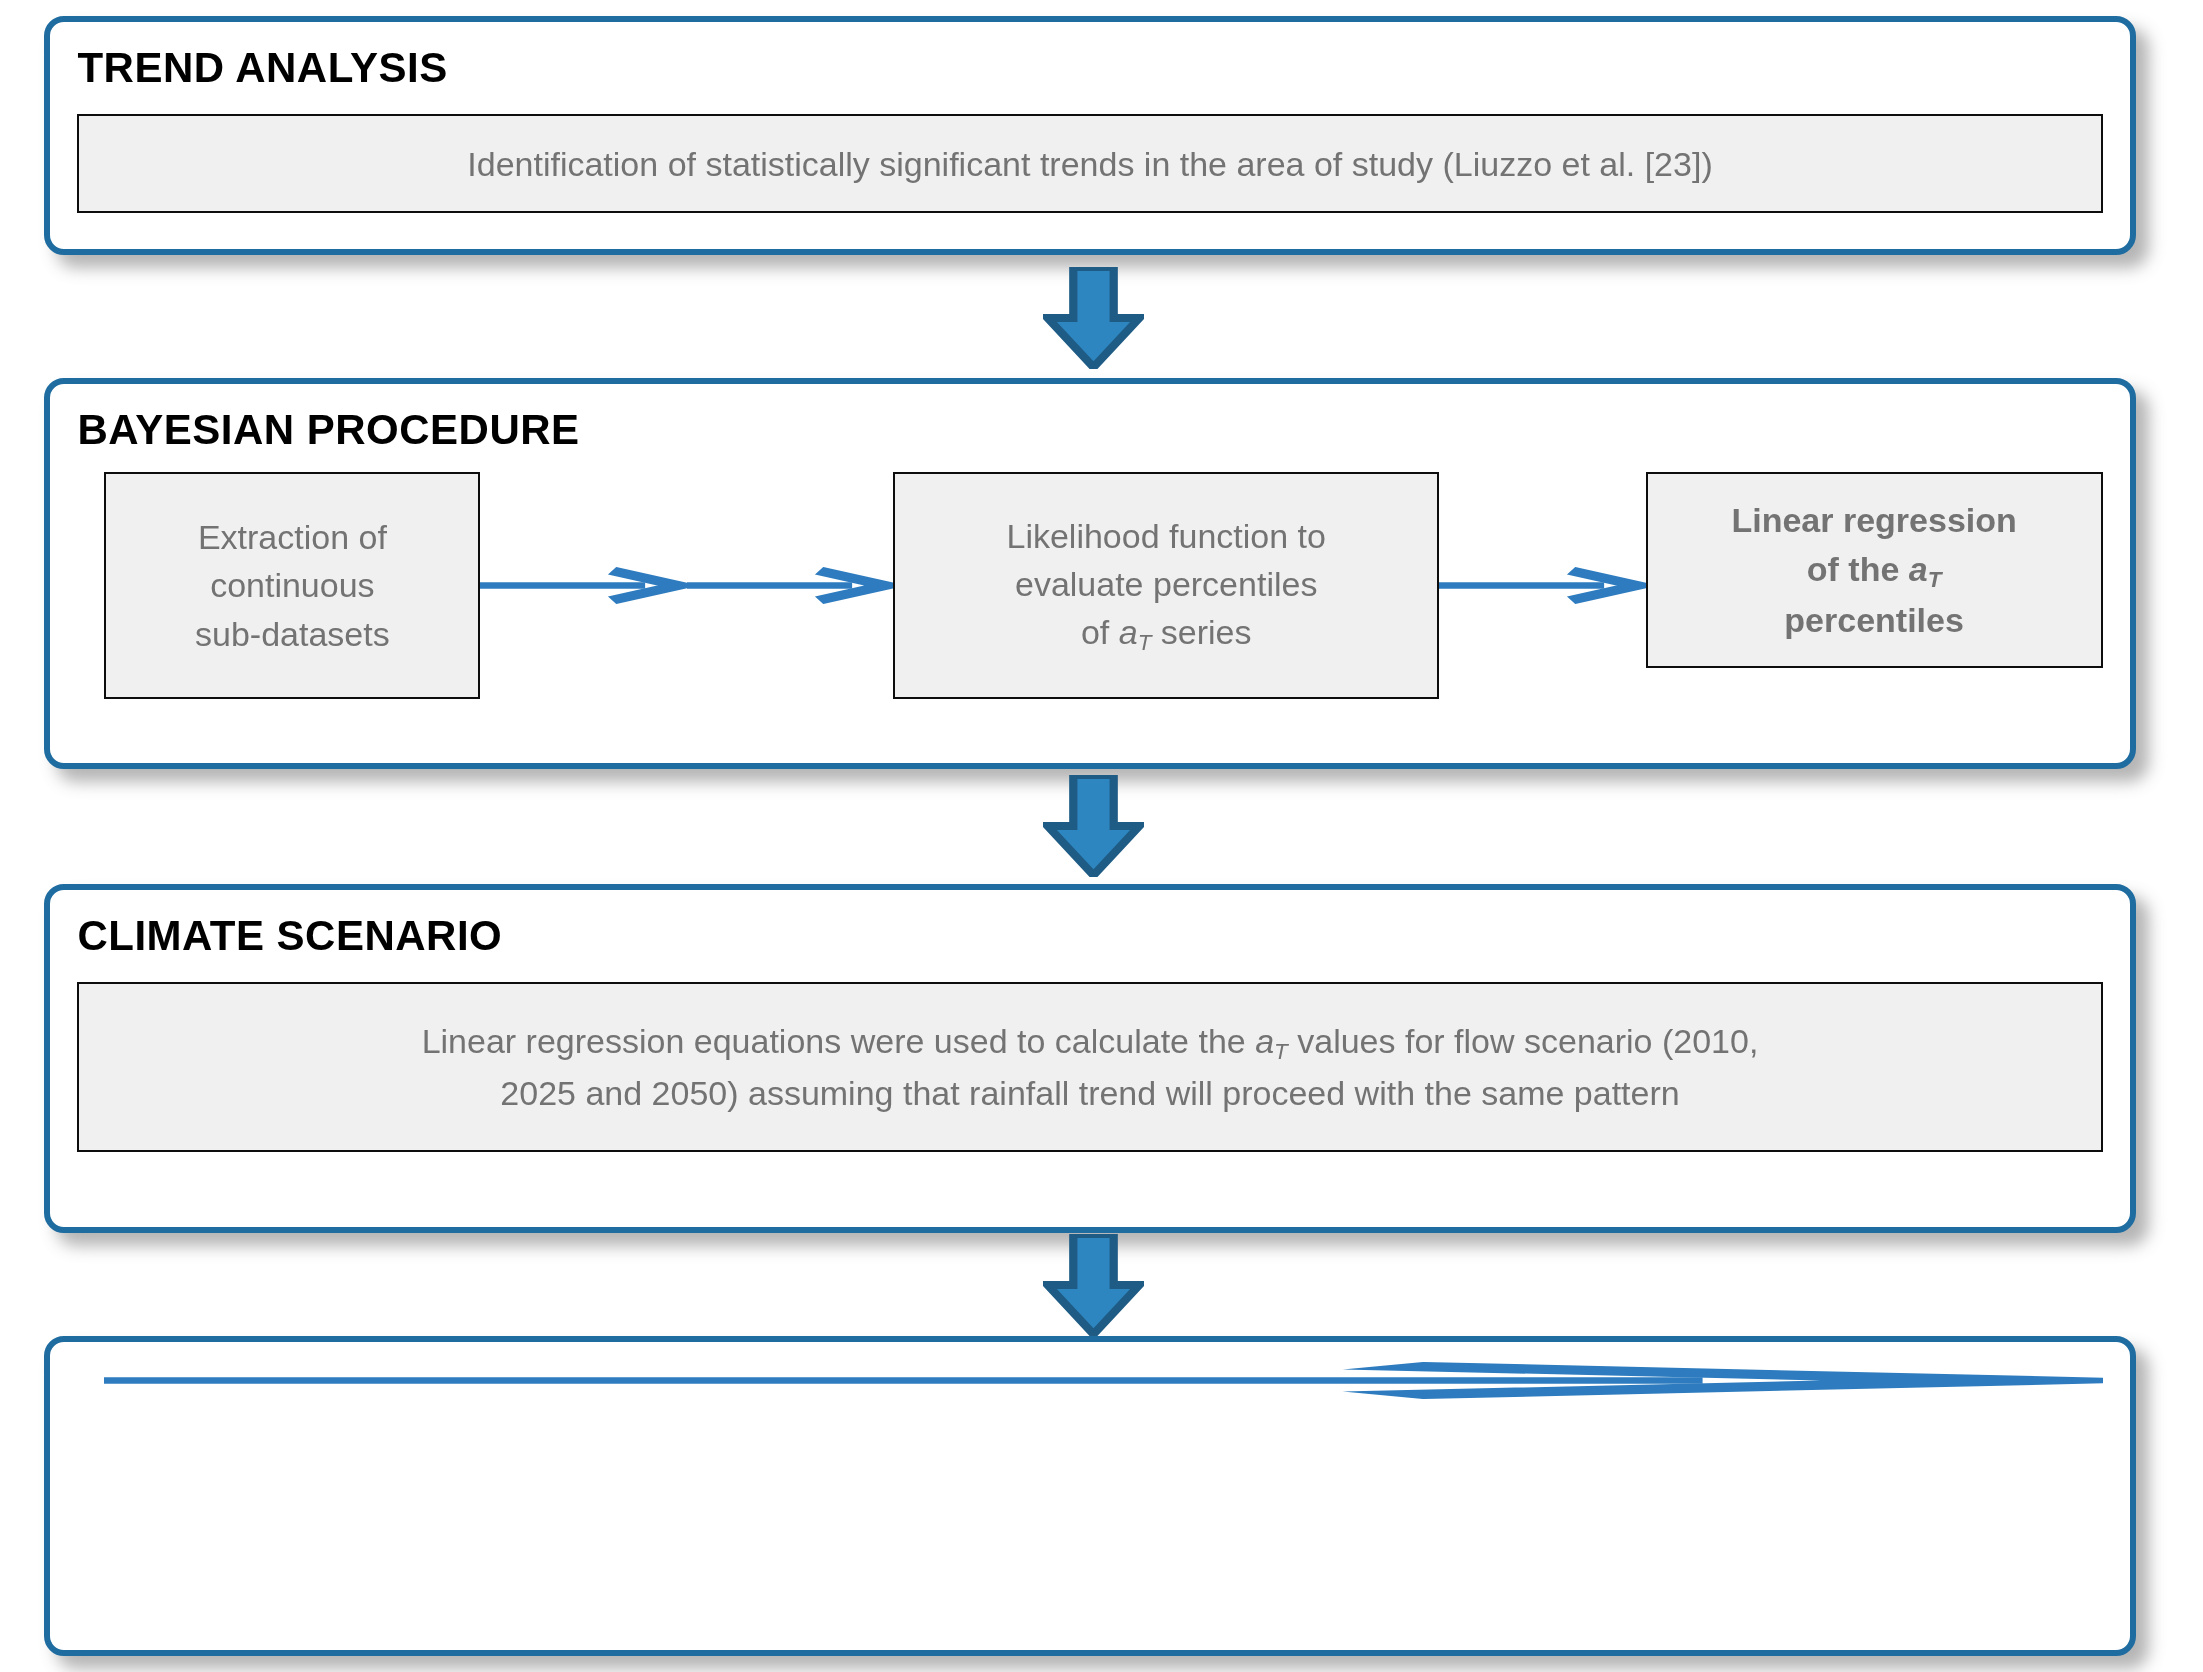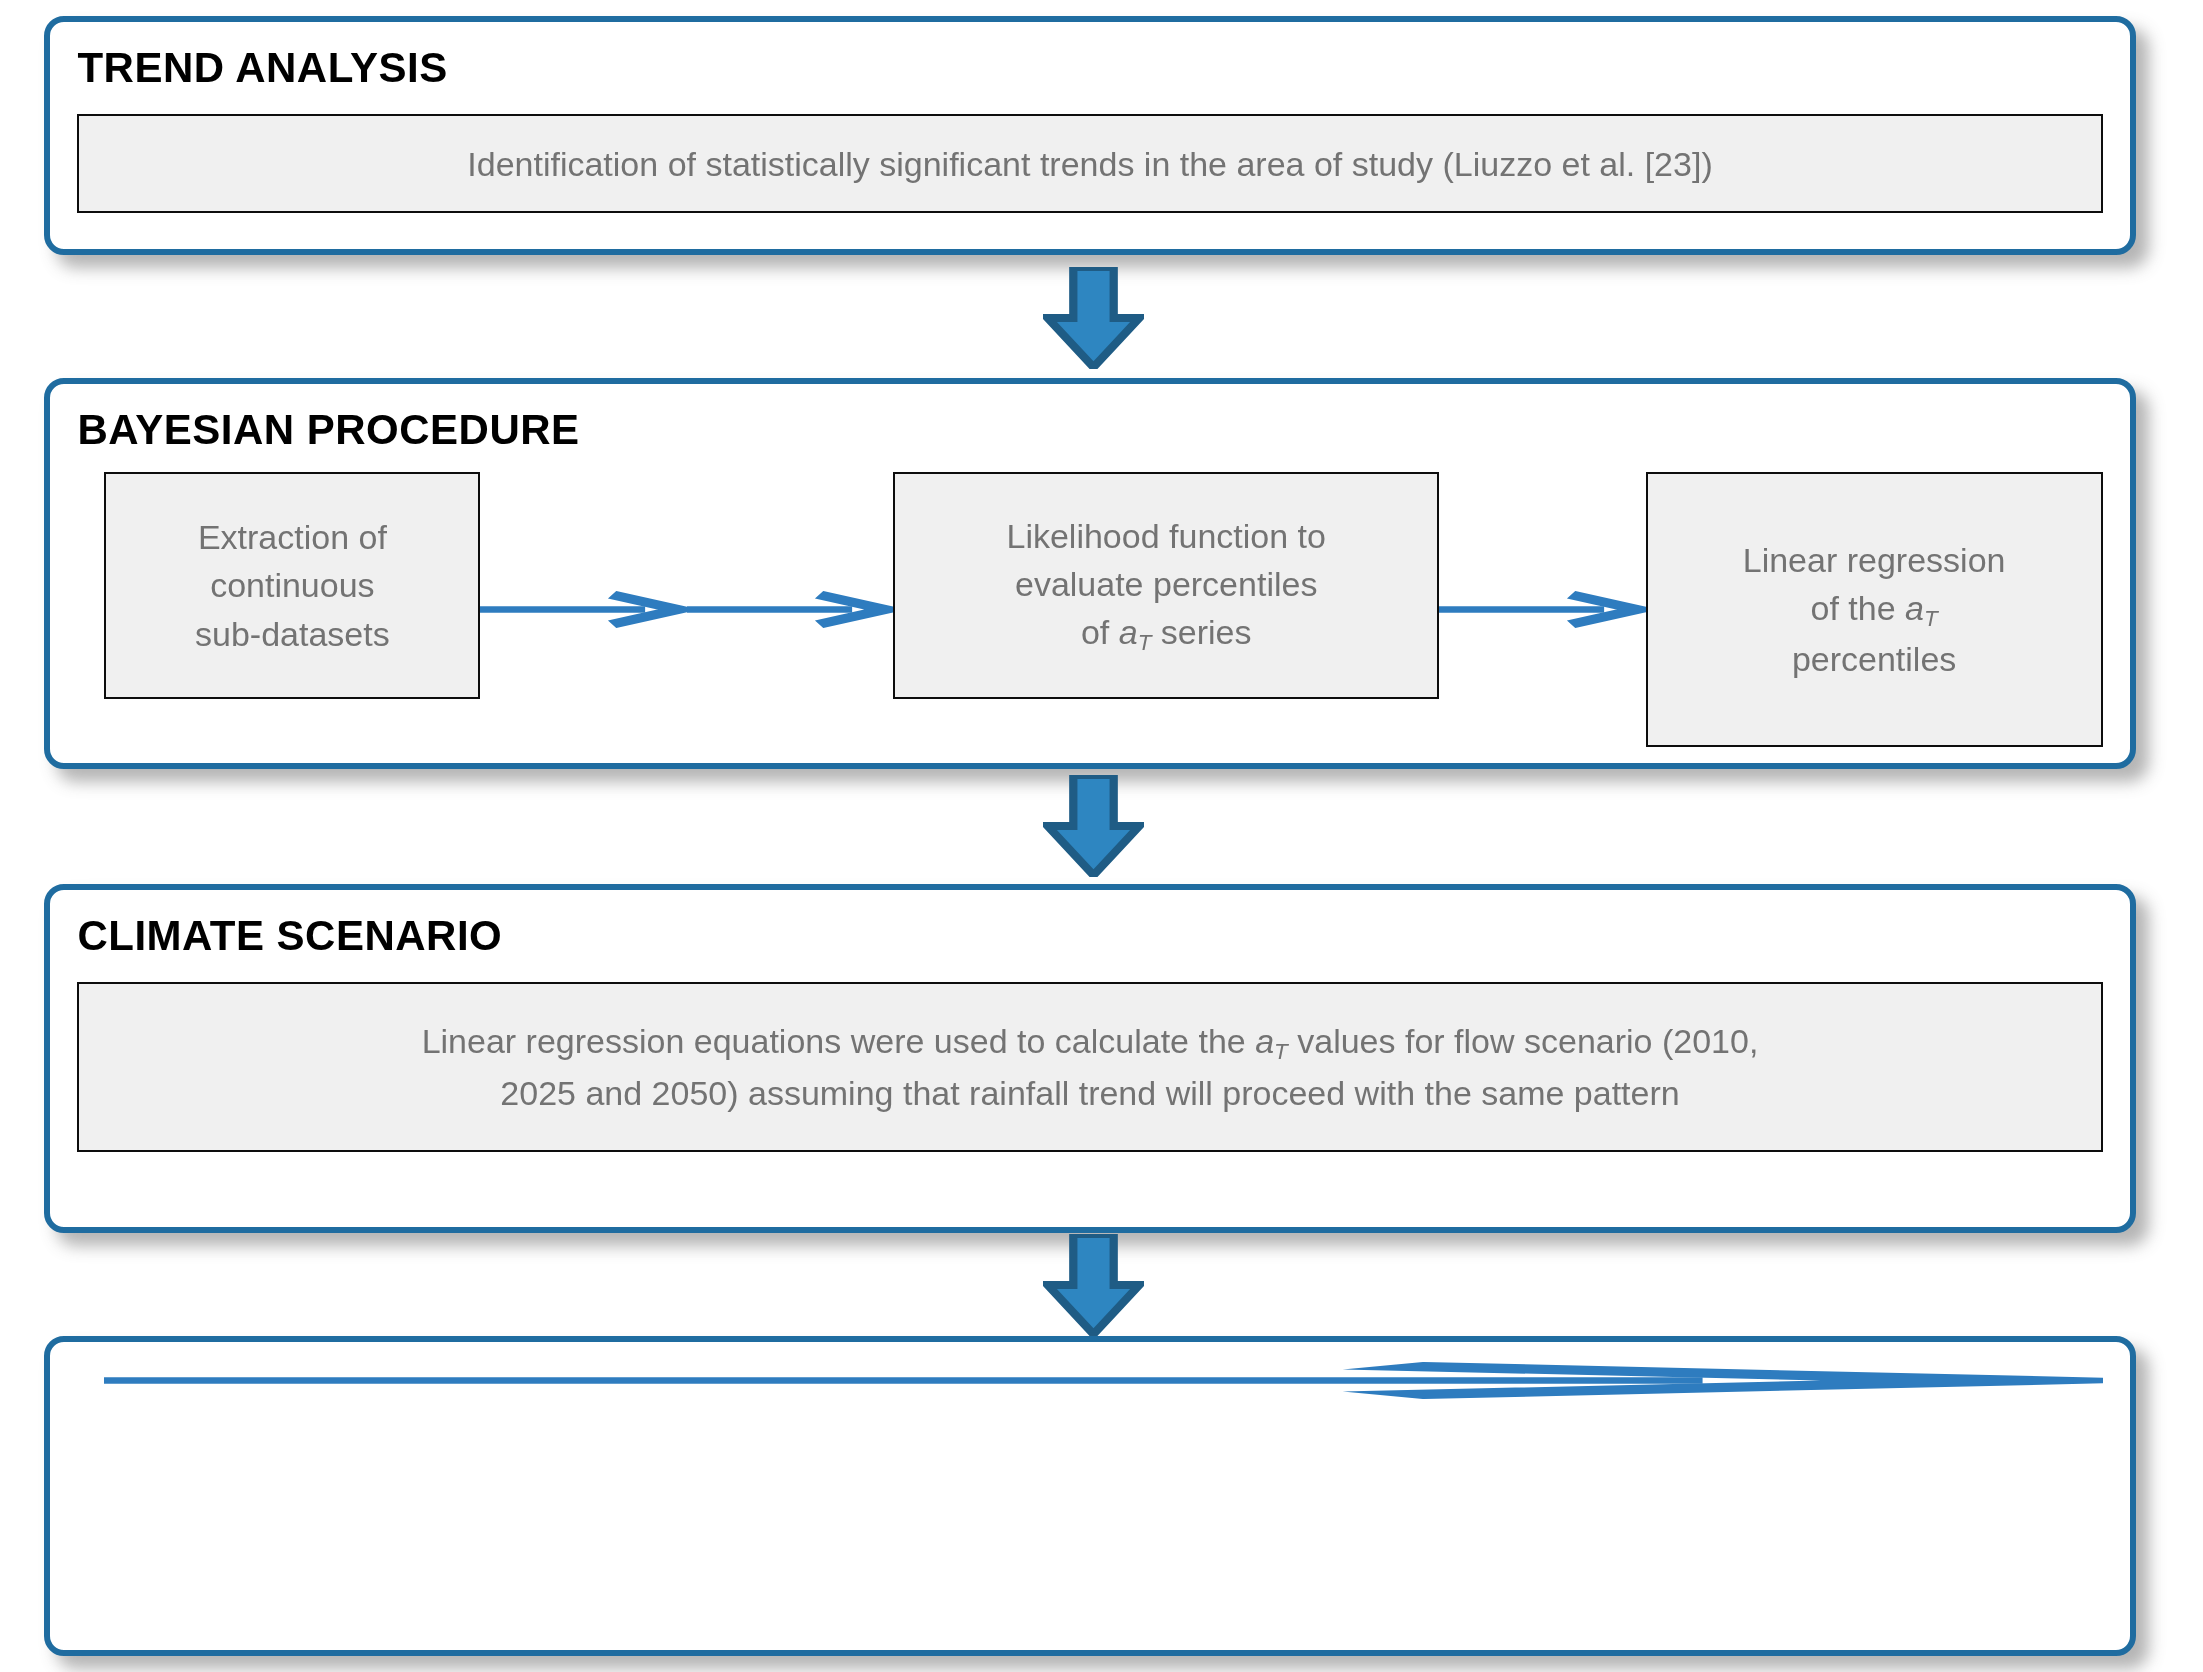--- a/index.html
+++ b/index.html
@@ -165,21 +165,21 @@
         </span>
       </div>
 
       <div class="h-arrow">
         <svg viewBox="0 0 100 40" preserveAspectRatio="none" aria-hidden="true">
           <line x1="0" y1="20" x2="80" y2="20" stroke="#2E7CBF" stroke-width="7"></line>
           <polyline points="64,4 96,20 64,36" fill="none" stroke="#2E7CBF" stroke-width="9" stroke-linecap="butt" stroke-linejoin="miter"></polyline>
         </svg>
       </div>
 
-      <div class="inner-box" style="width:457px;height:275px;">
+      <div class="inner-box" style="width:457px;height:196px;font-weight:bold;">
         <span class="txt">
           <span>Linear regression</span><br>
           <span>of the </span><span class="sub"><span>a</span><sub>T</sub></span><br>
           <span>percentiles</span>
         </span>
       </div>
 
     </div>
   </div>
 

